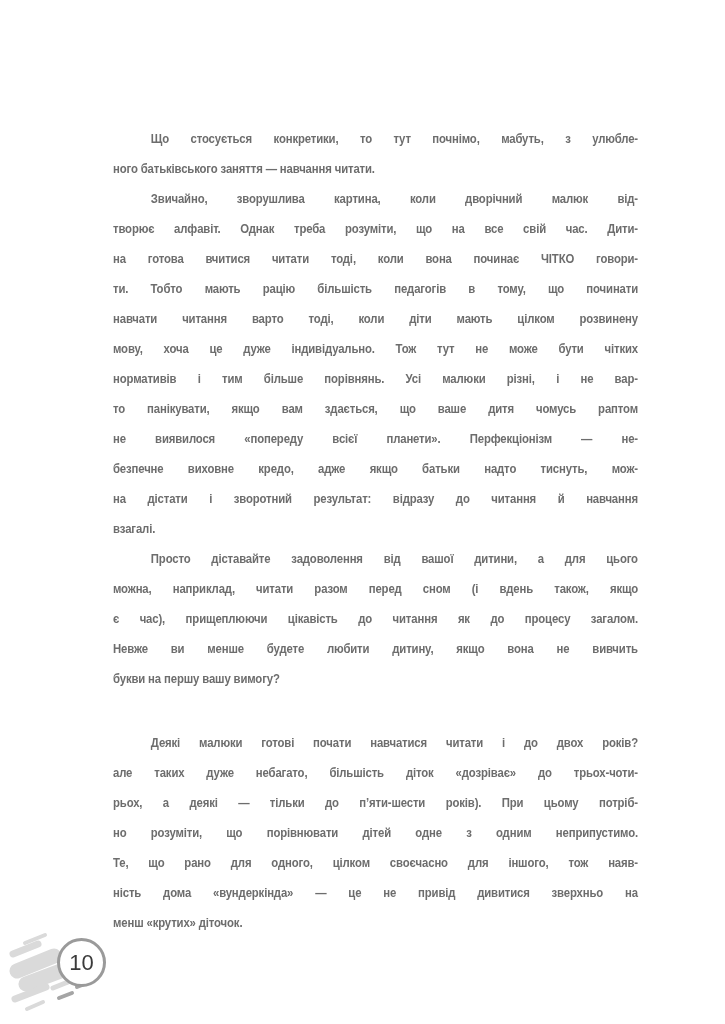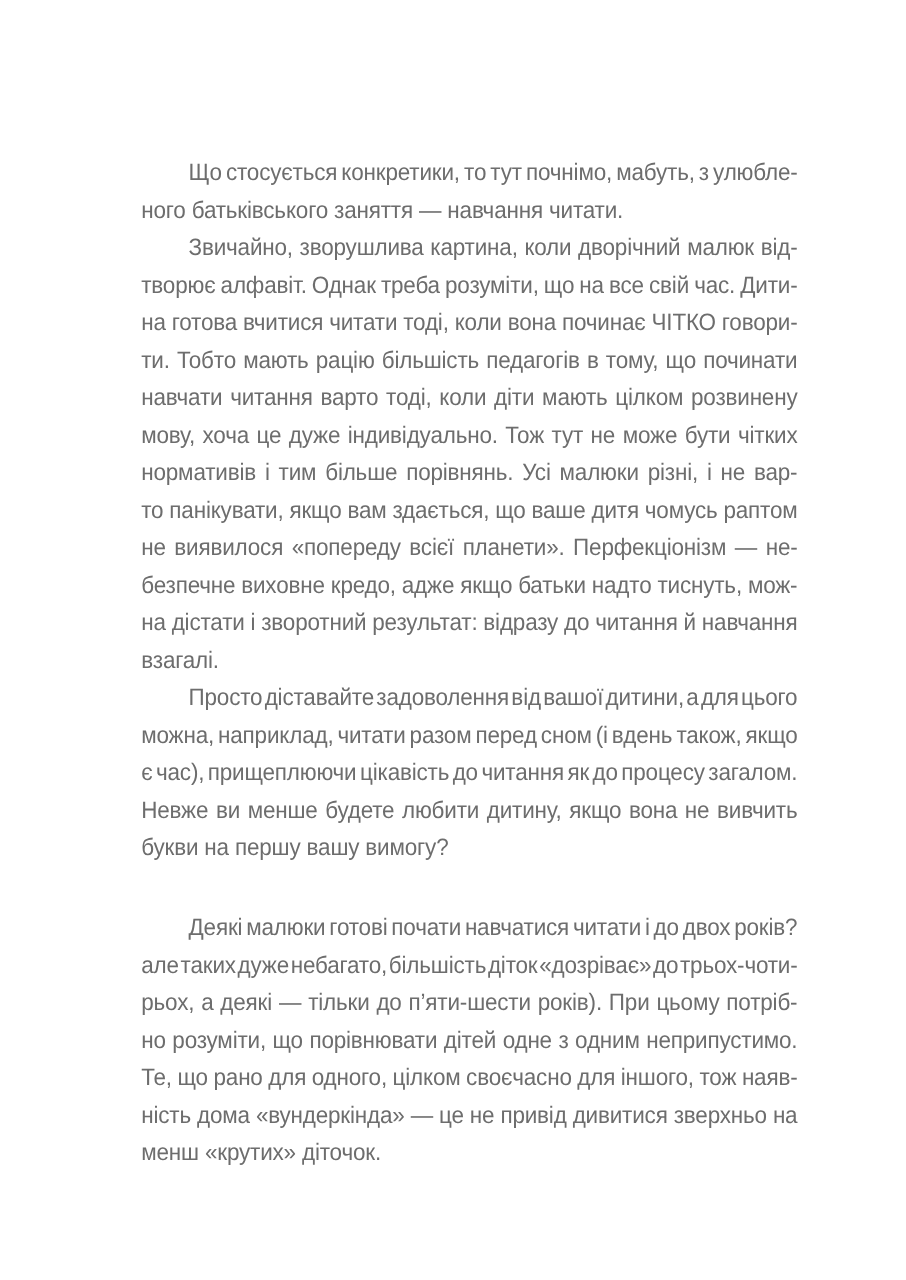--- a/index.html
+++ b/index.html
@@ -11,22 +11,23 @@
     position: relative;
     width: 725px; height: 1024px;
     background: #ffffff;
     overflow: hidden;
   }
   .text-block {
     position: absolute;
     left: 113px; top: 124px;
     width: 525px;
     color: #6d6d6d;
-    font-size: 19px;
+    font-size: 12px;
     letter-spacing: -0.15px;
+    font-weight: bold;
   }
   .paragraph { margin: 0; }
   .paragraph.gap-before { margin-top: 34px; }
   .line {
     display: flex;
     justify-content: space-between;
     height: 30px;
     line-height: 30px;
     width: 555px;
     transform: scaleX(0.946);
@@ -333,14 +334,34 @@
           <span>не</span>
           <span>привід</span>
           <span>дивитися</span>
           <span>зверхньо</span>
           <span>на</span>
         </div>
         <div class="line last">менш «крутих» діточок.</div>
       </div>
     </div>
 
+  <div class="footer-deco">
+    <svg class="comet" width="140" height="100" viewBox="0 0 140 100" xmlns="http://www.w3.org/2000/svg">
+      <g stroke="#dadada" stroke-linecap="round" fill="none">
+        <line x1="25" y1="18" x2="45" y2="10" stroke-width="4"></line>
+        <line x1="13" y1="29" x2="38" y2="19" stroke-width="7"></line>
+        <line x1="17" y1="46" x2="54" y2="31" stroke-width="15"></line>
+        <line x1="26" y1="59" x2="66" y2="44" stroke-width="15"></line>
+        <line x1="15" y1="74" x2="46" y2="62" stroke-width="7"></line>
+        <line x1="27" y1="84" x2="43" y2="77" stroke-width="4"></line>
+        <line x1="53" y1="63" x2="68" y2="57" stroke-width="5"></line>
+      </g>
+      <g stroke="#a5a5a5" stroke-linecap="round" fill="none">
+        <line x1="59" y1="73" x2="72" y2="68" stroke-width="4"></line>
+        <line x1="77" y1="62" x2="90" y2="57" stroke-width="4"></line>
+      </g>
+    </svg>
+    <div class="badge">
+      <span>10</span>
+    </div>
+  </div>
 
 </div>
 
 </body></html>

